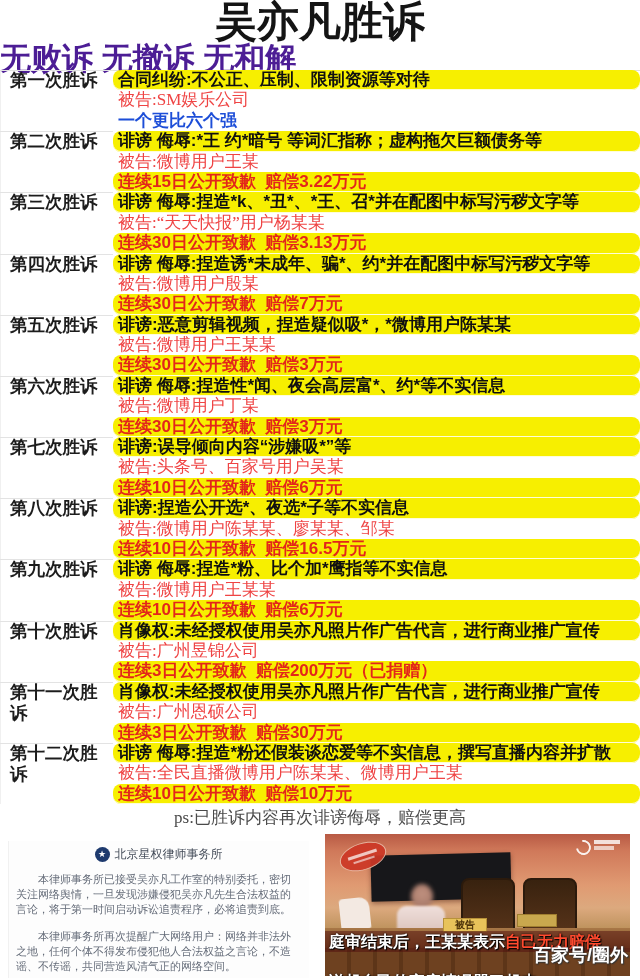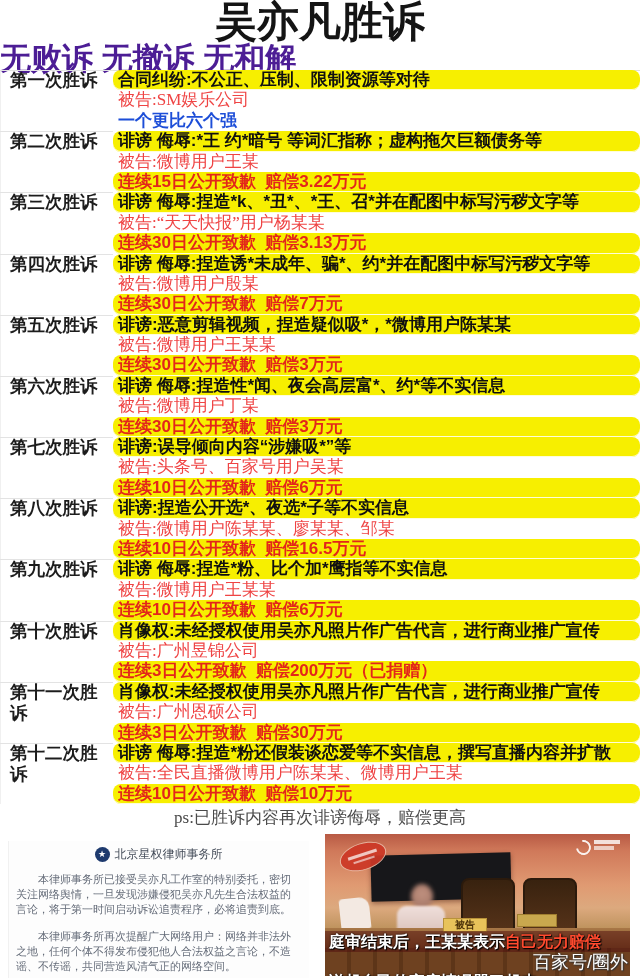--- a/index.html
+++ b/index.html
@@ -65,22 +65,22 @@
           border:1px solid #b8923a;box-sizing:border-box;color:#4a3008;font-size:10px;
           line-height:12px;text-align:center;font-weight:bold;}
   .plate2{position:absolute;left:192px;top:80px;width:40px;height:13px;background:#c9a84e;
           border:1px solid #a07e30;box-sizing:border-box;filter:blur(.6px);}
   .cap1{position:absolute;left:0;top:97px;width:100%;height:21px;line-height:21px;
         background:rgba(80,14,14,.5);color:#fff;font-size:16px;font-weight:bold;padding-left:4px;
         box-sizing:border-box;white-space:pre;text-shadow:1px 1px 1px #000,0 0 2px #000;}
   .cap1 .hl{color:#ff4a2e;}
   .cap2{position:absolute;left:4px;top:119px;height:21px;line-height:21px;color:#fff;font-size:16px;
         font-weight:bold;white-space:pre;text-shadow:1px 1px 1px #000,0 0 2px #000;margin-top:18px;}
-  .wm{position:absolute;right:2px;bottom:2px;color:#fff;font-size:18px;
-      text-shadow:1px 1px 1px #333,0 0 2px #333;}
+  .wm{position:absolute;right:2px;bottom:9px;color:#fff;font-size:18px;
+      text-shadow:1px 1px 1px #333,0 0 2px #333;font-weight:bold;}
 </style>
 </head>
 <body>
 
 <div class="page">
 
   <div class="title">吴亦凡胜诉</div>
   <div class="subtitle">无败诉 无撤诉 无和解</div>
 
   <div class="cases">

